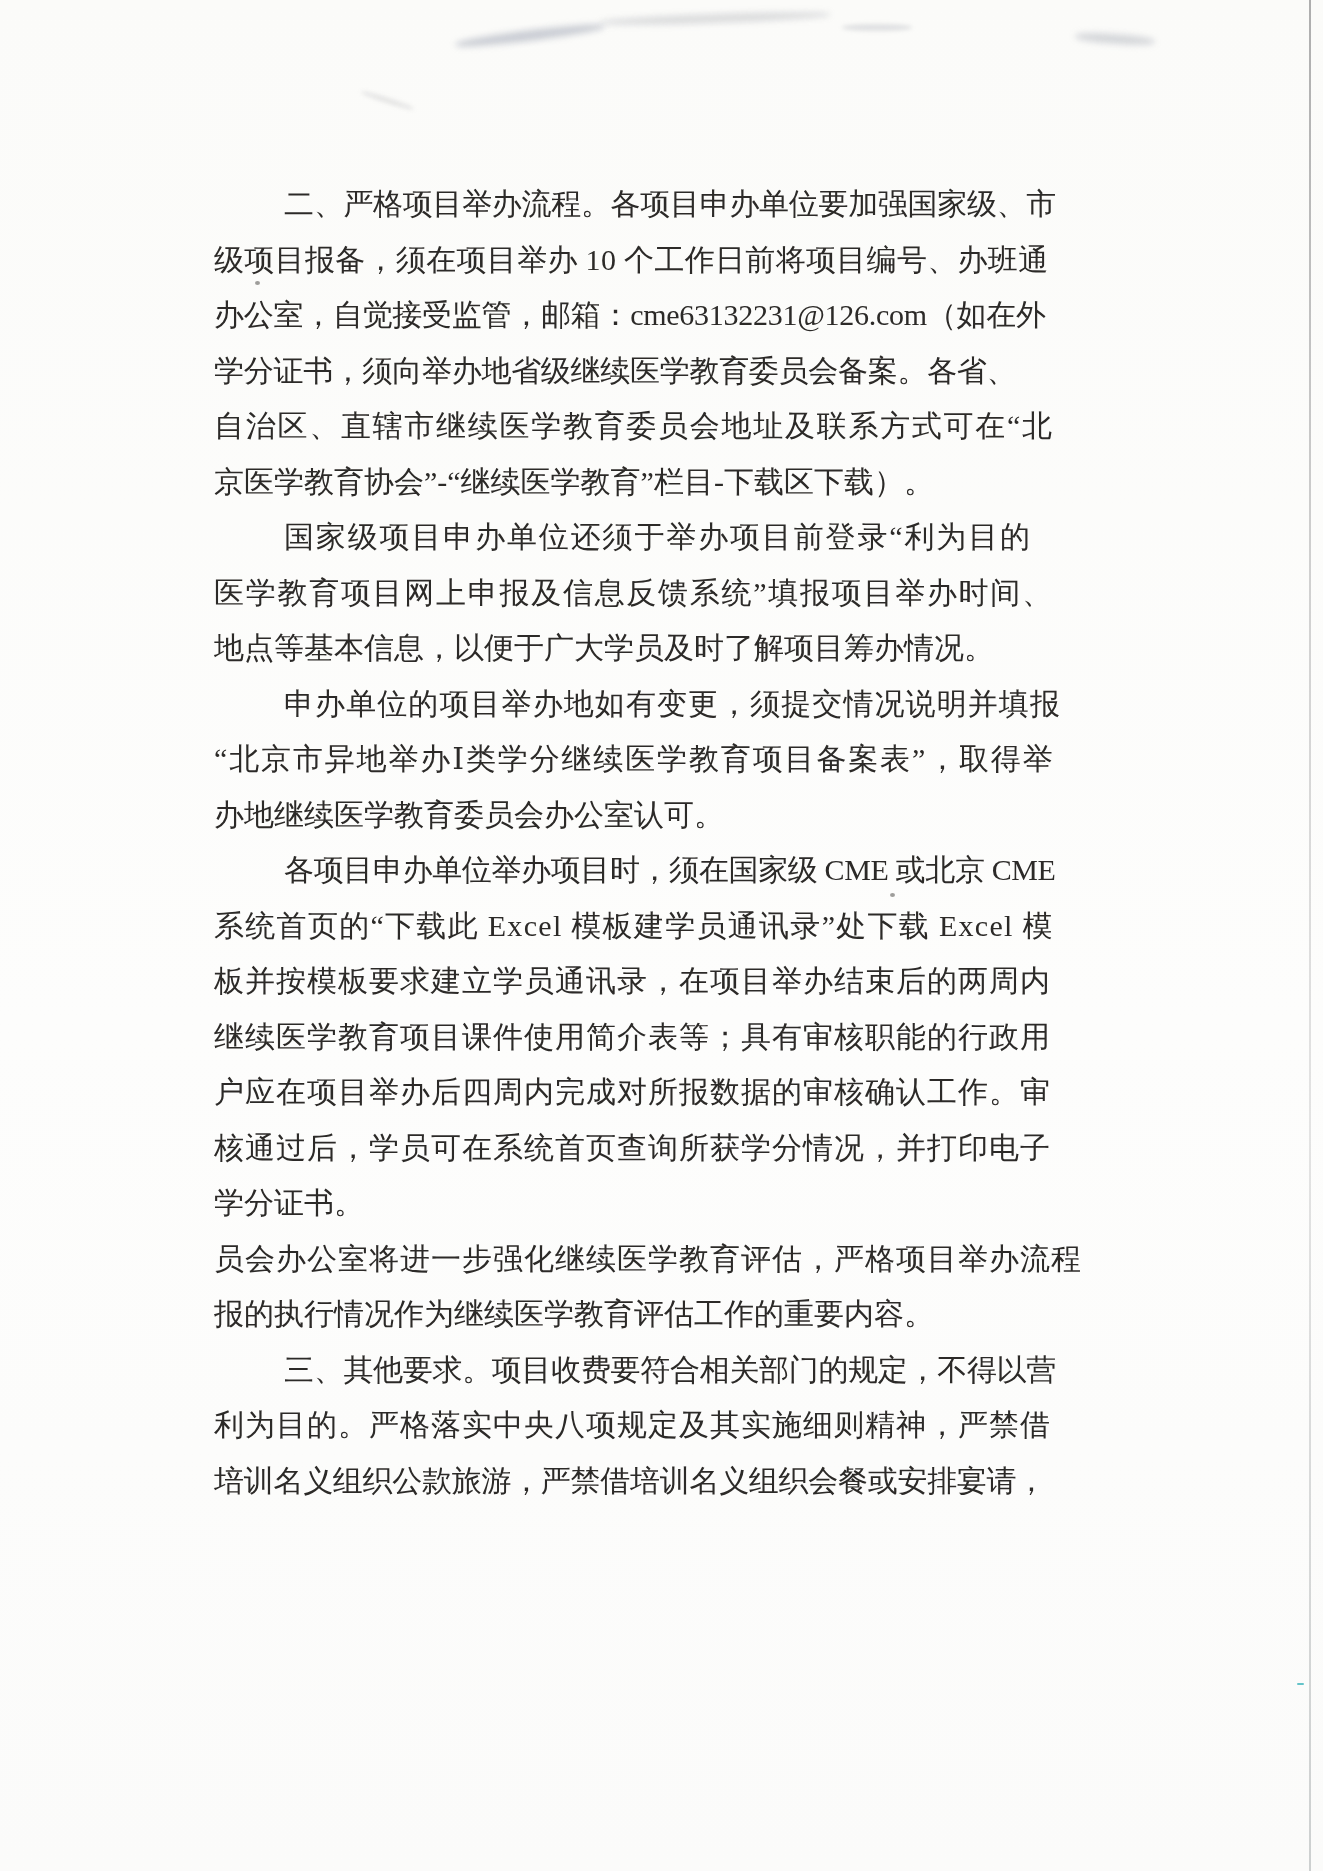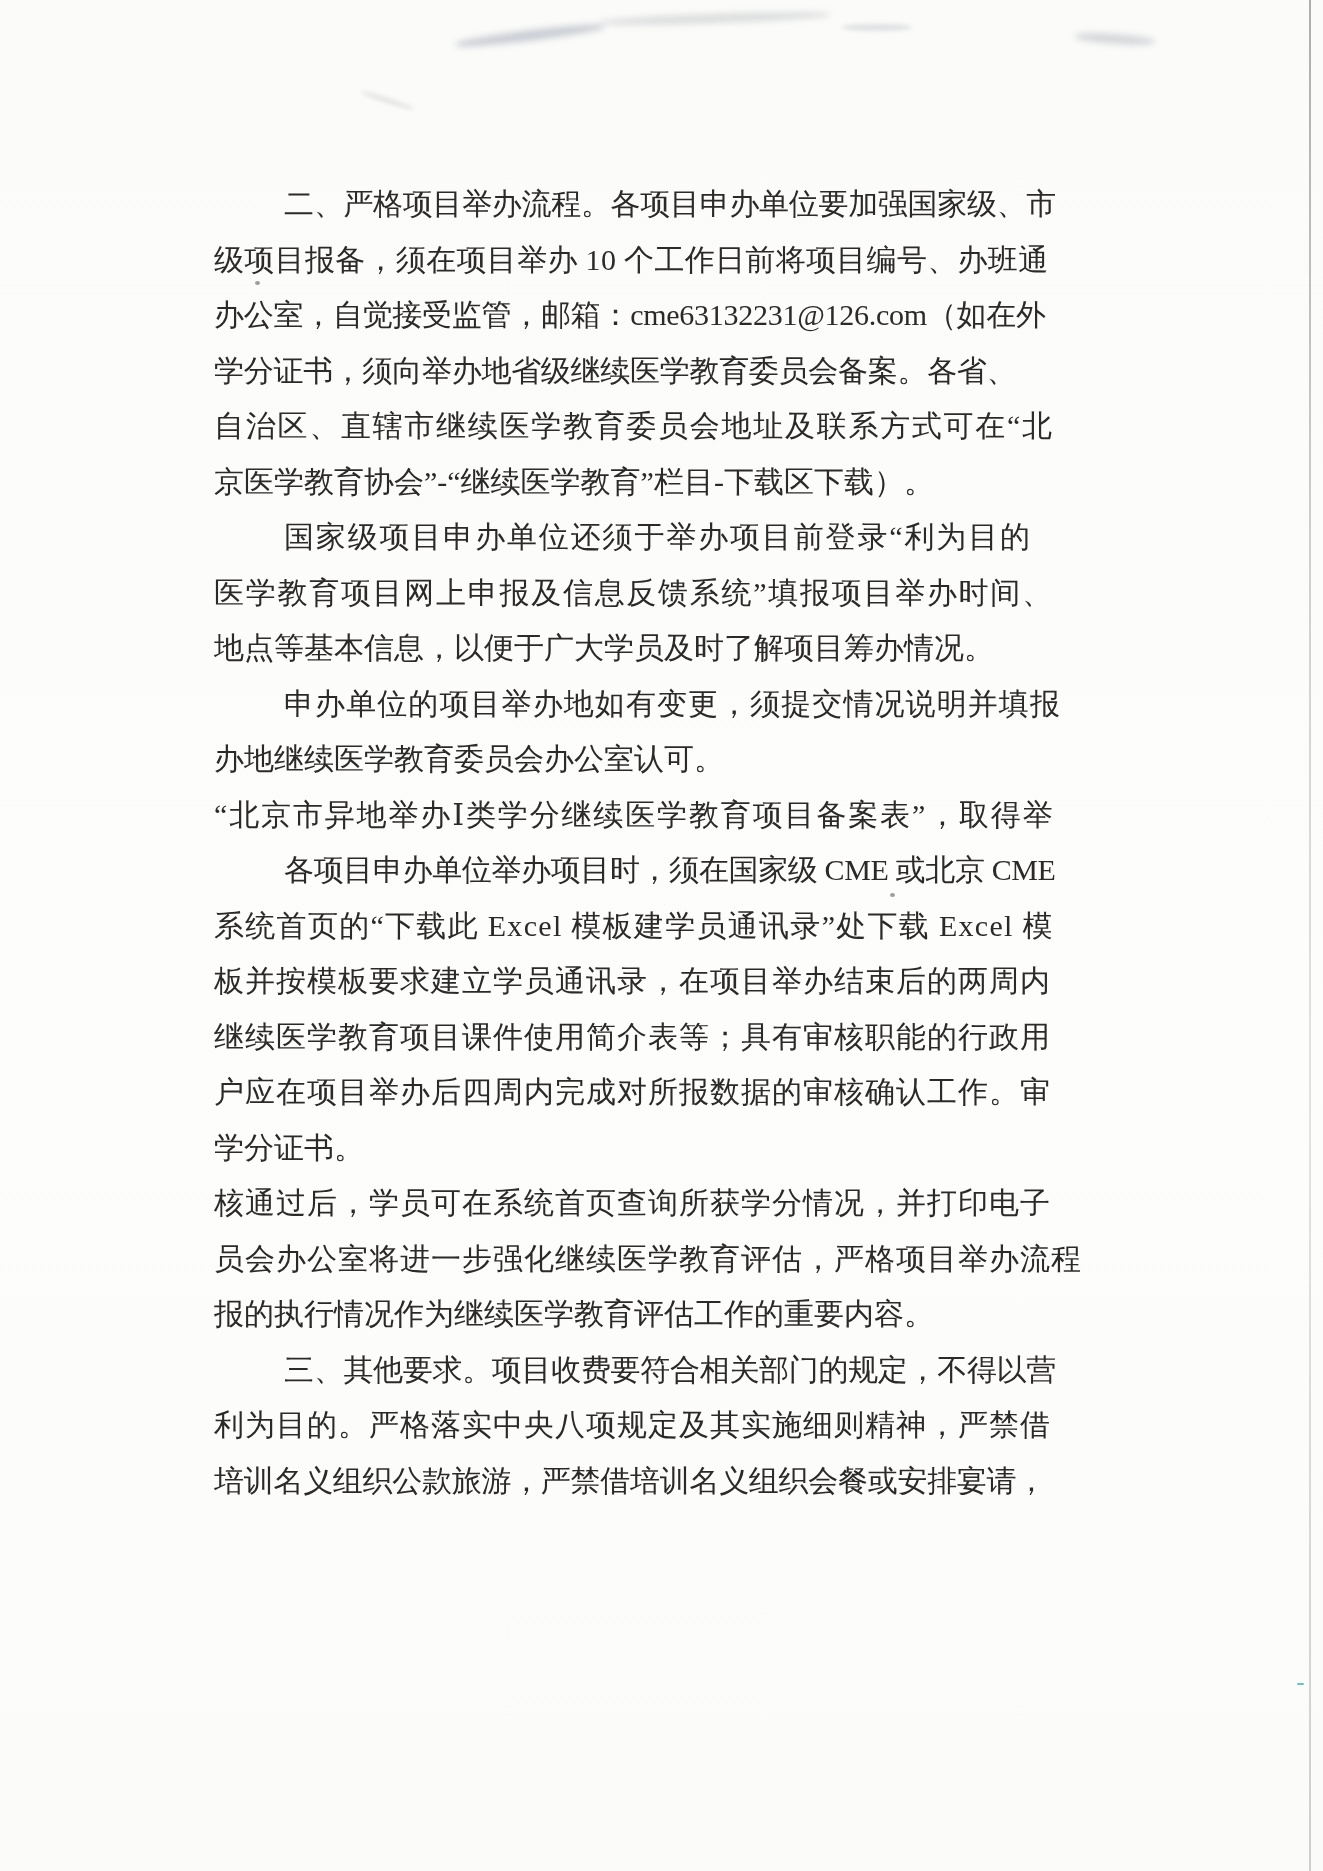--- a/index.html
+++ b/index.html
@@ -72,27 +72,27 @@
   <div class="line indent fill"><span class="lt" style="letter-spacing: -0.307692px;">二、严格项目举办流程。各项目申办单位要加强国家级、市</span></div>
   <div class="line fill"><span class="lt" style="letter-spacing: 0.316667px;">级项目报备，须在项目举办 10 个工作日前将项目编号、办班通</span></div>
   <div class="line fill"><span class="lt" style="letter-spacing: -0.271537px;">办公室，自觉接受监管，邮箱：cme63132231@126.com（如在外</span></div>
   <div class="line fill"><span class="lt" style="letter-spacing: -0.285714px;">学分证书，须向举办地省级继续医学教育委员会备案。各省、</span></div>
   <div class="line fill"><span class="lt" style="letter-spacing: 1.72049px;">自治区、直辖市继续医学教育委员会地址及联系方式可在“北</span></div>
   <div class="line"><span class="lt">京医学教育协会”-“继续医学教育”栏目-下载区下载）。</span></div>
   <div class="line indent fill"><span class="lt" style="letter-spacing: 1.85813px;">国家级项目申办单位还须于举办项目前登录“利为目的</span></div>
   <div class="line fill"><span class="lt" style="letter-spacing: 1.72049px;">医学教育项目网上申报及信息反馈系统”填报项目举办时间、</span></div>
   <div class="line"><span class="lt">地点等基本信息，以便于广大学员及时了解项目筹办情况。</span></div>
   <div class="line indent fill"><span class="lt" style="letter-spacing: 1.08px;">申办单位的项目举办地如有变更，须提交情况说明并填报</span></div>
+  <div class="line fill"><span class="lt" style="letter-spacing: 1.86049px;">“北京市异地举办Ⅰ类学分继续医学教育项目备案表”，取得举</span></div>
   <div class="line"><span class="lt">办地继续医学教育委员会办公室认可。</span></div>
-  <div class="line fill"><span class="lt" style="letter-spacing: 1.86049px;">“北京市异地举办Ⅰ类学分继续医学教育项目备案表”，取得举</span></div>
   <div class="line indent fill"><span class="lt" style="letter-spacing: -0.365104px;">各项目申办单位举办项目时，须在国家级 CME 或北京 CME</span></div>
   <div class="line fill"><span class="lt" style="letter-spacing: 1.29384px;">系统首页的“下载此 Excel 模板建学员通讯录”处下载 Excel 模</span></div>
   <div class="line fill"><span class="lt" style="letter-spacing: 1px;">板并按模板要求建立学员通讯录，在项目举办结束后的两周内</span></div>
   <div class="line fill"><span class="lt" style="letter-spacing: 1px;">继续医学教育项目课件使用简介表等；具有审核职能的行政用</span></div>
   <div class="line fill"><span class="lt" style="letter-spacing: 1px;">户应在项目举办后四周内完成对所报数据的审核确认工作。审</span></div>
+  <div class="line fill"><span class="lt" style="letter-spacing: 1px;">核通过后，学员可在系统首页查询所获学分情况，并打印电子</span></div>
   <div class="line"><span class="lt">学分证书。</span></div>
-  <div class="line fill"><span class="lt" style="letter-spacing: 1px;">核通过后，学员可在系统首页查询所获学分情况，并打印电子</span></div>
   <div class="line fill"><span class="lt" style="letter-spacing: 1px;">员会办公室将进一步强化继续医学教育评估，严格项目举办流程</span></div>
   <div class="line"><span class="lt">报的执行情况作为继续医学教育评估工作的重要内容。</span></div>
   <div class="line indent fill"><span class="lt" style="letter-spacing: -0.307692px;">三、其他要求。项目收费要符合相关部门的规定，不得以营</span></div>
   <div class="line fill"><span class="lt" style="letter-spacing: 1px;">利为目的。严格落实中央八项规定及其实施细则精神，严禁借</span></div>
   <div class="line fill"><span class="lt" style="letter-spacing: -0.285714px;">培训名义组织公款旅游，严禁借培训名义组织会餐或安排宴请，</span></div>
 </div>
 
 </body></html>

